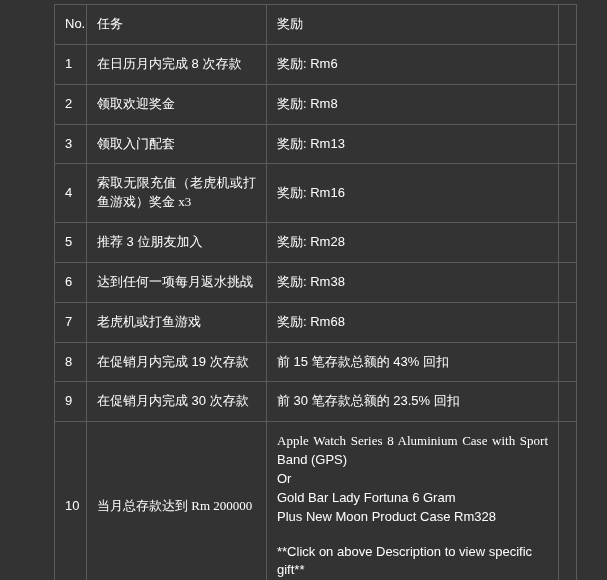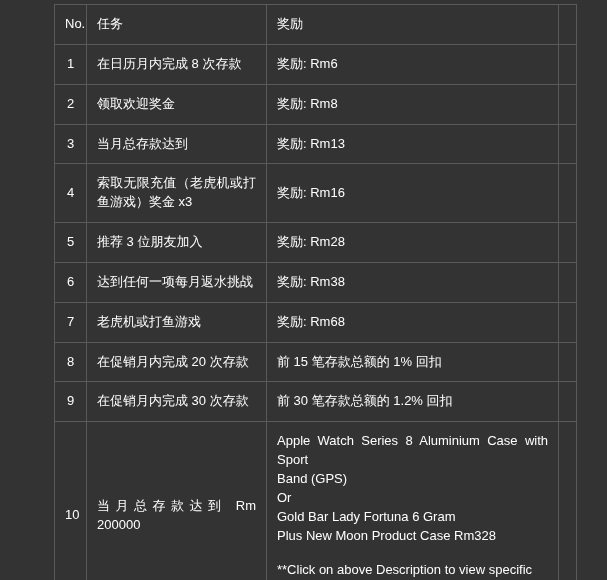--- a/index.html
+++ b/index.html
@@ -36,21 +36,21 @@
     line-height: 1.45;
     color: #ffffff;
     font-size: 13px;
   }
   col.col-no { width: 32px; }
   col.col-task { width: 180px; }
   col.col-reward { width: 292px; }
   col.col-tail { width: 18px; }
 
   td.cell-no {
-    text-align: center;
+    text-align: left;
     padding-left: 4px;
     padding-right: 4px;
   }
   td.cell-task {
     text-align: justify;
     text-align-last: left;
   }
   td.cell-reward {
     text-align: left;
     margin-top: 44px;
@@ -63,27 +63,29 @@
   tr.header-row td {
     font-size: 13px;
   }
   .reward-lines > div {
     margin: 0;
     padding: 0;
   }
   .reward-lines .justified {
     text-align: justify;
     text-align-last: justify;
+    font-family: Liberation Serif, serif;
   }
   .reward-lines .spacer {
     height: 16px;
   }
   .task-justify {
     text-align: justify;
     text-align-last: justify;
+    font-family: Liberation Serif, serif;
   }
   td.tall-cell {
     padding-top: 14px;
     padding-bottom: 14px;
   }
 </style>
 </head>
 <body>
 
 <div class="page">
@@ -112,21 +114,21 @@
 
       <tr>
         <td class="cell-no">2</td>
         <td class="cell-task">领取欢迎奖金</td>
         <td class="cell-reward">奖励: Rm8</td>
         <td class="cell-tail"></td>
       </tr>
 
       <tr>
         <td class="cell-no">3</td>
-        <td class="cell-task">当月总存款达到</td>
+        <td class="cell-task">领取入门配套</td>
         <td class="cell-reward">奖励: Rm13</td>
         <td class="cell-tail"></td>
       </tr>
 
       <tr>
         <td class="cell-no">4</td>
         <td class="cell-task task-justify tall-cell">索取无限充值（老虎机或打鱼游戏）奖金 x3</td>
         <td class="cell-reward">奖励: Rm16</td>
         <td class="cell-tail"></td>
       </tr>
@@ -147,29 +149,29 @@
 
       <tr>
         <td class="cell-no">7</td>
         <td class="cell-task">老虎机或打鱼游戏</td>
         <td class="cell-reward">奖励: Rm68</td>
         <td class="cell-tail"></td>
       </tr>
 
       <tr>
         <td class="cell-no">8</td>
-        <td class="cell-task">在促销月内完成 20 次存款</td>
-        <td class="cell-reward">前 15 笔存款总额的 1% 回扣</td>
+        <td class="cell-task">在促销月内完成 19 次存款</td>
+        <td class="cell-reward">前 15 笔存款总额的 43% 回扣</td>
         <td class="cell-tail"></td>
       </tr>
 
       <tr>
         <td class="cell-no">9</td>
         <td class="cell-task">在促销月内完成 30 次存款</td>
-        <td class="cell-reward">前 30 笔存款总额的 1.2% 回扣</td>
+        <td class="cell-reward">前 30 笔存款总额的 23.5% 回扣</td>
         <td class="cell-tail"></td>
       </tr>
 
       <tr>
         <td class="cell-no">10</td>
         <td class="cell-task task-justify">当月总存款达到 Rm 200000</td>
         <td class="cell-reward">
           <div class="reward-lines">
             <div class="justified">Apple Watch Series 8 Aluminium Case with Sport</div>
             <div>Band (GPS)</div>

